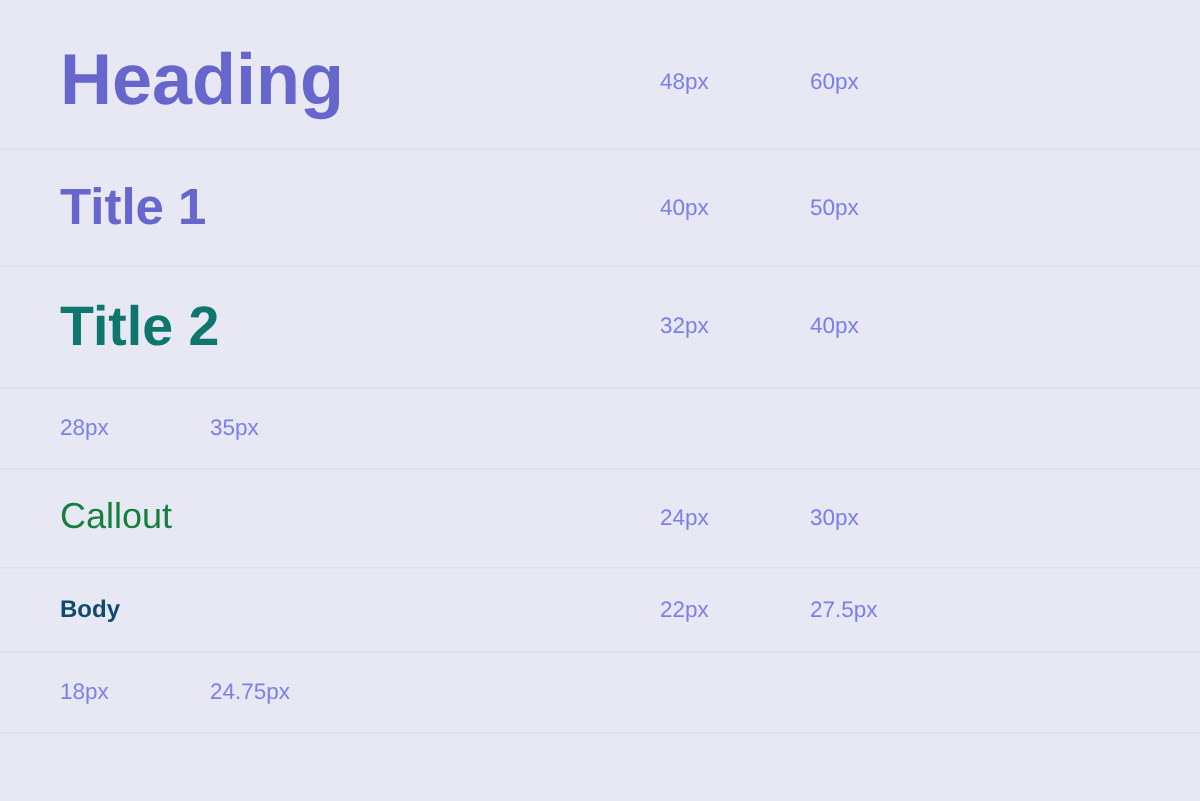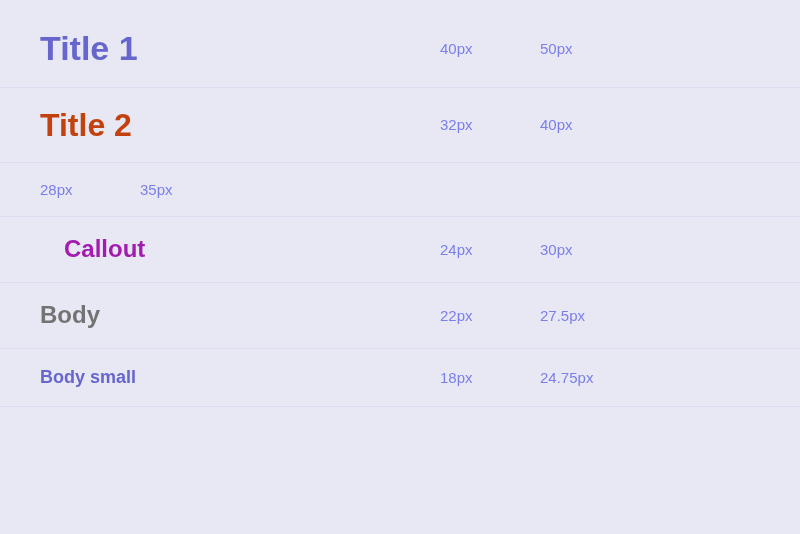--- a/index.html
+++ b/index.html
@@ -54,60 +54,66 @@
     }
 
     .type-title1 {
       font-size: 34px;
       font-weight: 700;
       color: #6666cc;
       line-height: 1.2;
     }
 
     .type-title2 {
-      font-size: 32px;
+      font-size: 37px;
       font-weight: 700;
-      color: #c2410c;
+      color: #0f766e;
       line-height: 1.2;
     }
 
     .type-subheading {
       font-size: 28px;
       font-weight: 700;
       color: #6666cc;
       line-height: 1.2;
     }
 
     .type-callout {
       font-size: 24px;
-      font-weight: 700;
-      color: #a21caf;
+      font-weight: 400;
+      color: #15803d;
       line-height: 1.2;
-      margin-left: 24px;
     }
 
     .type-body {
-      font-size: 24px;
+      font-size: 16px;
       font-weight: 700;
-      color: #737373;
+      color: #0c4a6e;
       line-height: 1.2;
     }
 
     .type-body-small {
       font-size: 18px;
       font-weight: 700;
       color: #6666cc;
       line-height: 1.2;
     }
   </style>
 </head>
 <body>
 
 <div class="typography-table">
 
+<div class="type-row">
+      <div class="type-name-col">
+        <span class="type-heading">Heading</span>
+      </div>
+      <div class="size-col">48px</div>
+      <div class="line-height-col">60px</div>
+    </div>
     <div class="type-row">
       <div class="type-name-col">
         <span class="type-title1">Title 1</span>
       </div>
       <div class="size-col">40px</div>
       <div class="line-height-col">50px</div>
     </div>
     <div class="type-row">
       <div class="type-name-col">
         <span class="type-title2">Title 2</span>
@@ -127,19 +133,16 @@
       <div class="line-height-col">30px</div>
     </div>
     <div class="type-row">
       <div class="type-name-col">
         <span class="type-body">Body</span>
       </div>
       <div class="size-col">22px</div>
       <div class="line-height-col">27.5px</div>
     </div>
     <div class="type-row">
-      <div class="type-name-col">
-        <span class="type-body-small">Body small</span>
-      </div>
       <div class="size-col">18px</div>
       <div class="line-height-col">24.75px</div>
     </div>
   </div>
 
 </body></html>

